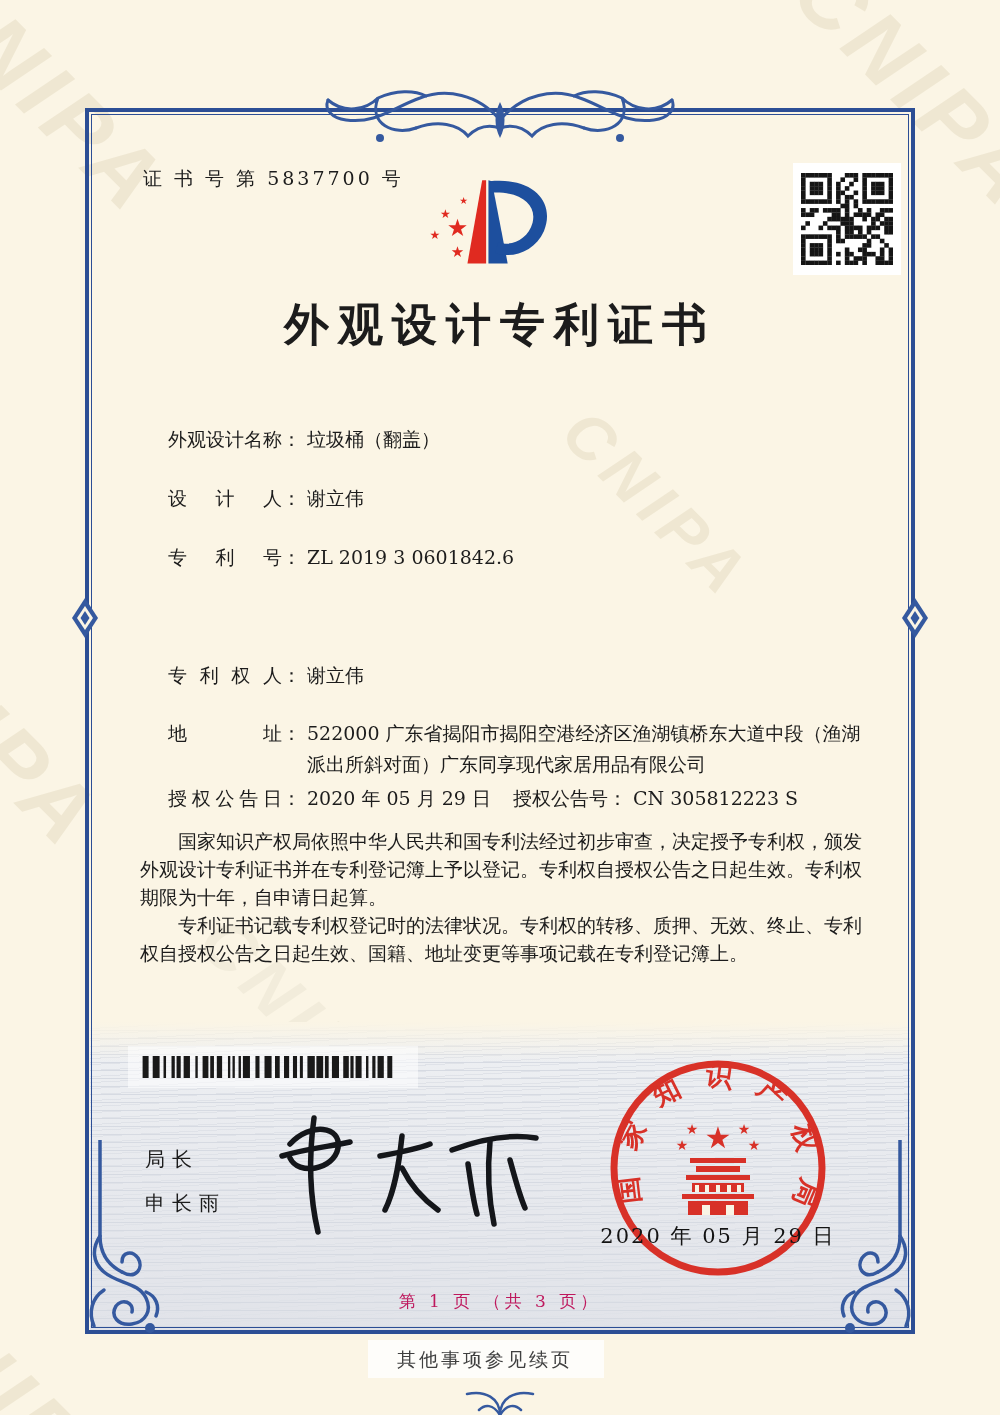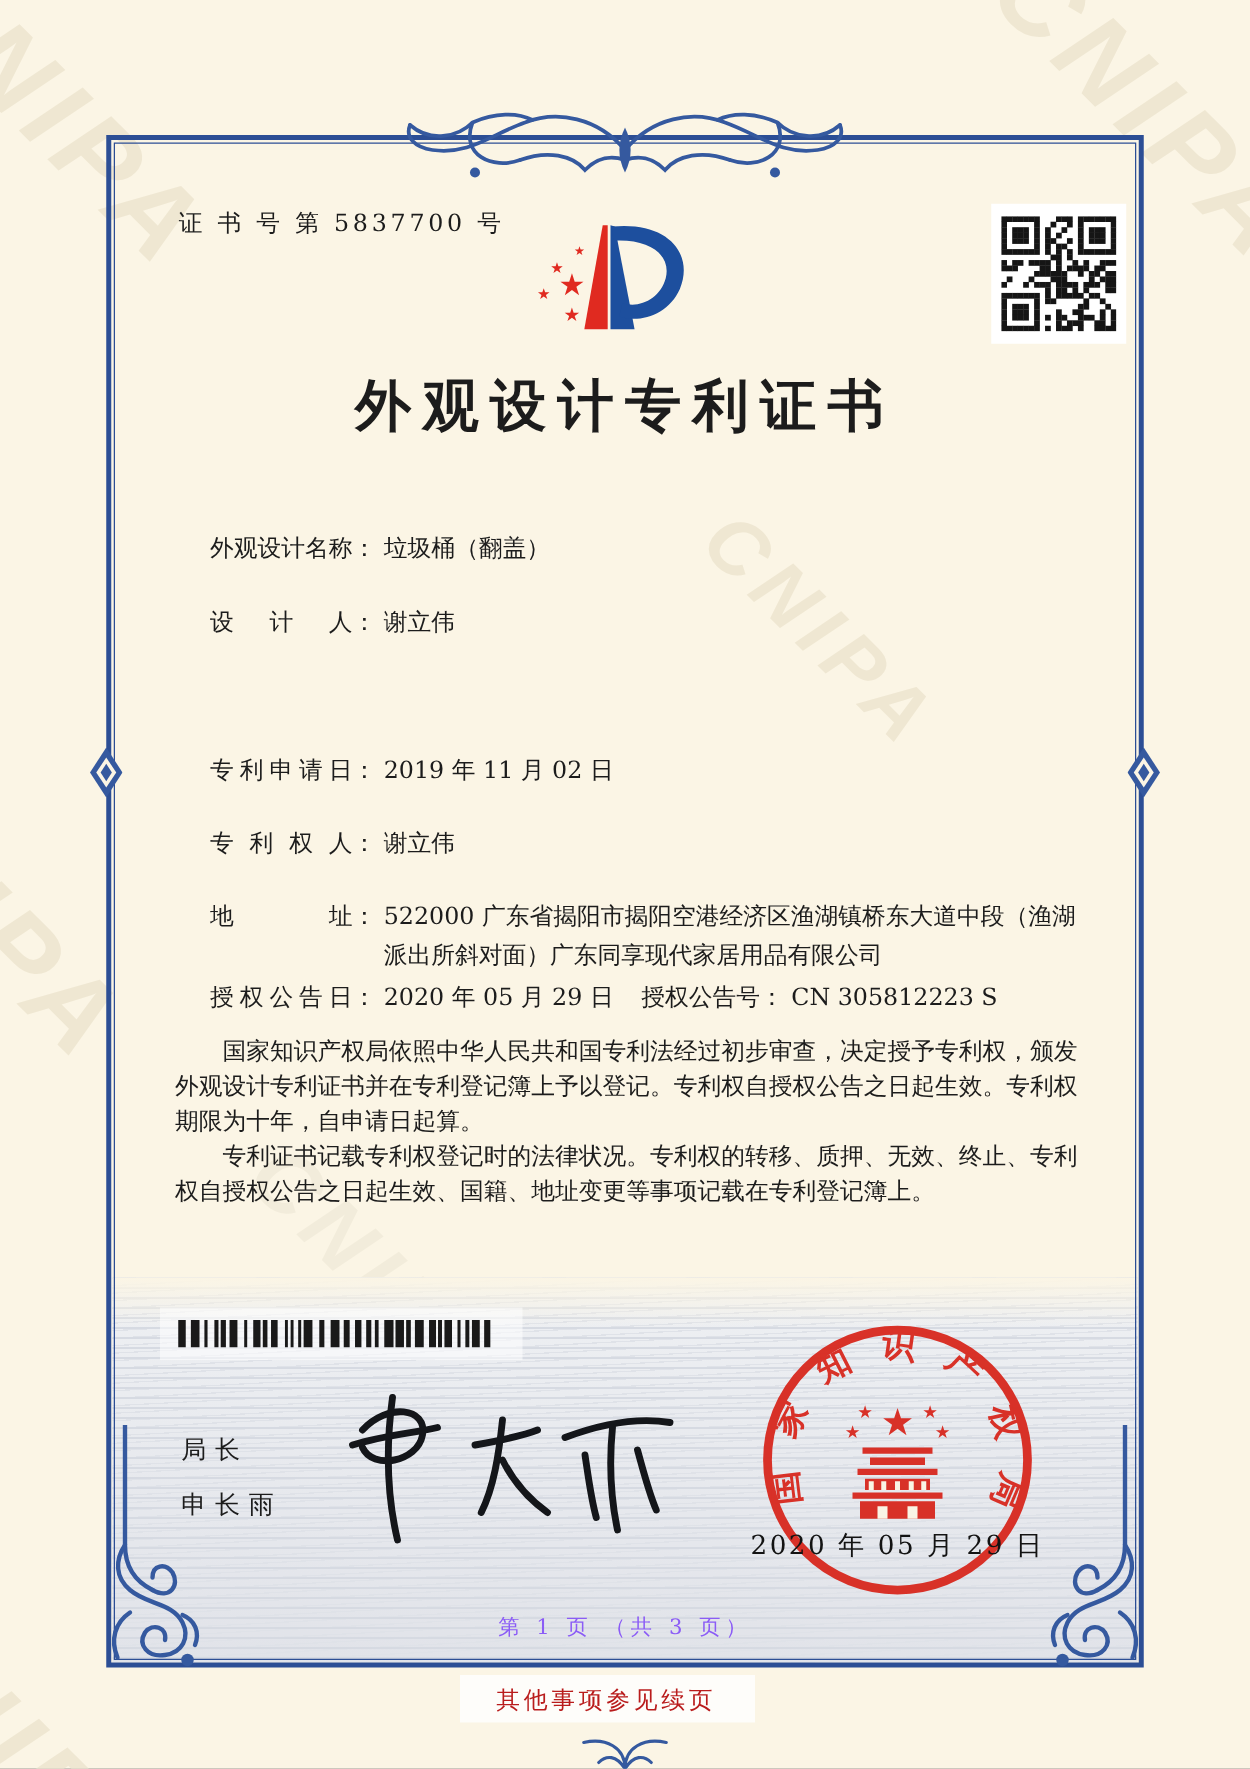--- a/index.html
+++ b/index.html
@@ -49,24 +49,24 @@
   
   #barcode{position:absolute;left:140px;top:1056px;fill:#191919;}
   .bcpad{position:absolute;left:128px;top:1046px;width:290px;height:42px;background:rgba(255,255,255,.55);}
   .dirtitle{position:absolute;left:145px;top:1146px;font-size:20px;letter-spacing:7px;font-family:Liberation Mono, monospace;}
   .dirname{position:absolute;left:145px;top:1190px;font-size:20px;letter-spacing:7px;font-family:Liberation Mono, monospace;}
   .sig{position:absolute;left:252px;top:1102px;}
   .seal{position:absolute;left:606px;top:1056px;opacity:.95;}
   .sealdate{position:absolute;left:596px;top:1222px;width:244px;text-align:center;
             font-size:21px;letter-spacing:2px;color:#131313;z-index:5;}
   .pageinfo{position:absolute;left:0;top:1290px;width:100%;text-align:center;
-            font-size:17px;letter-spacing:4px;color:#8b5cf6;}
+            font-size:17px;letter-spacing:4px;color:#be185d;}
   .notepad{position:absolute;left:368px;top:1340px;width:236px;height:38px;background:rgba(255,255,255,.8);}
   .note{position:absolute;left:0;top:1347px;width:970px;text-align:center;font-size:19px;
-        letter-spacing:3px;color:#b91c1c;z-index:6;}
+        letter-spacing:3px;color:#404040;z-index:6;}
   
   .orn{position:absolute;z-index:3;}
   .orn-top{left:318px;top:80px;}
   .orn-br{left:838px;top:1140px;}
   .orn-bl{left:84px;top:1140px;}
   .orn-bc{left:455px;top:1386px;}
   .dia{position:absolute;width:26px;height:40px;}
   .dia-l{left:72px;top:598px;}
   .dia-r{left:902px;top:598px;}
 </style>
@@ -398,22 +398,22 @@
   </div>
 
   <div class="title">外观设计专利证书</div>
 
   <div class="frow r0">
     <span class="flabel">外观设计名称</span><span class="fcolon">：</span><span class="fval">垃圾桶（翻盖）</span>
   </div>
   <div class="frow r1">
     <span class="flabel">设计人</span><span class="fcolon">：</span><span class="fval">谢立伟</span>
   </div>
-  <div class="frow r3">
-    <span class="flabel">专利申请日</span><span class="fcolon">：</span><span class="fval">2019 年 11 月 02 日</span>
+  <div class="frow r2">
+    <span class="flabel">专利号</span><span class="fcolon">：</span><span class="fval">ZL 2019 3 0601842.6</span>
   </div>
   <div class="frow r4">
     <span class="flabel">专利权人</span><span class="fcolon">：</span><span class="fval">谢立伟</span>
   </div>
   <div class="frow r5">
     <span class="flabel">地址</span><span class="fcolon">：</span><span class="fval">522000 广东省揭阳市揭阳空港经济区渔湖镇桥东大道中段（渔湖派出所斜对面）广东同享现代家居用品有限公司</span>
   </div>
   <div class="frow r6">
     <span class="flabel">授权公告日</span><span class="fcolon">：</span><span class="fval">2020 年 05 月 29 日</span>
   </div>

